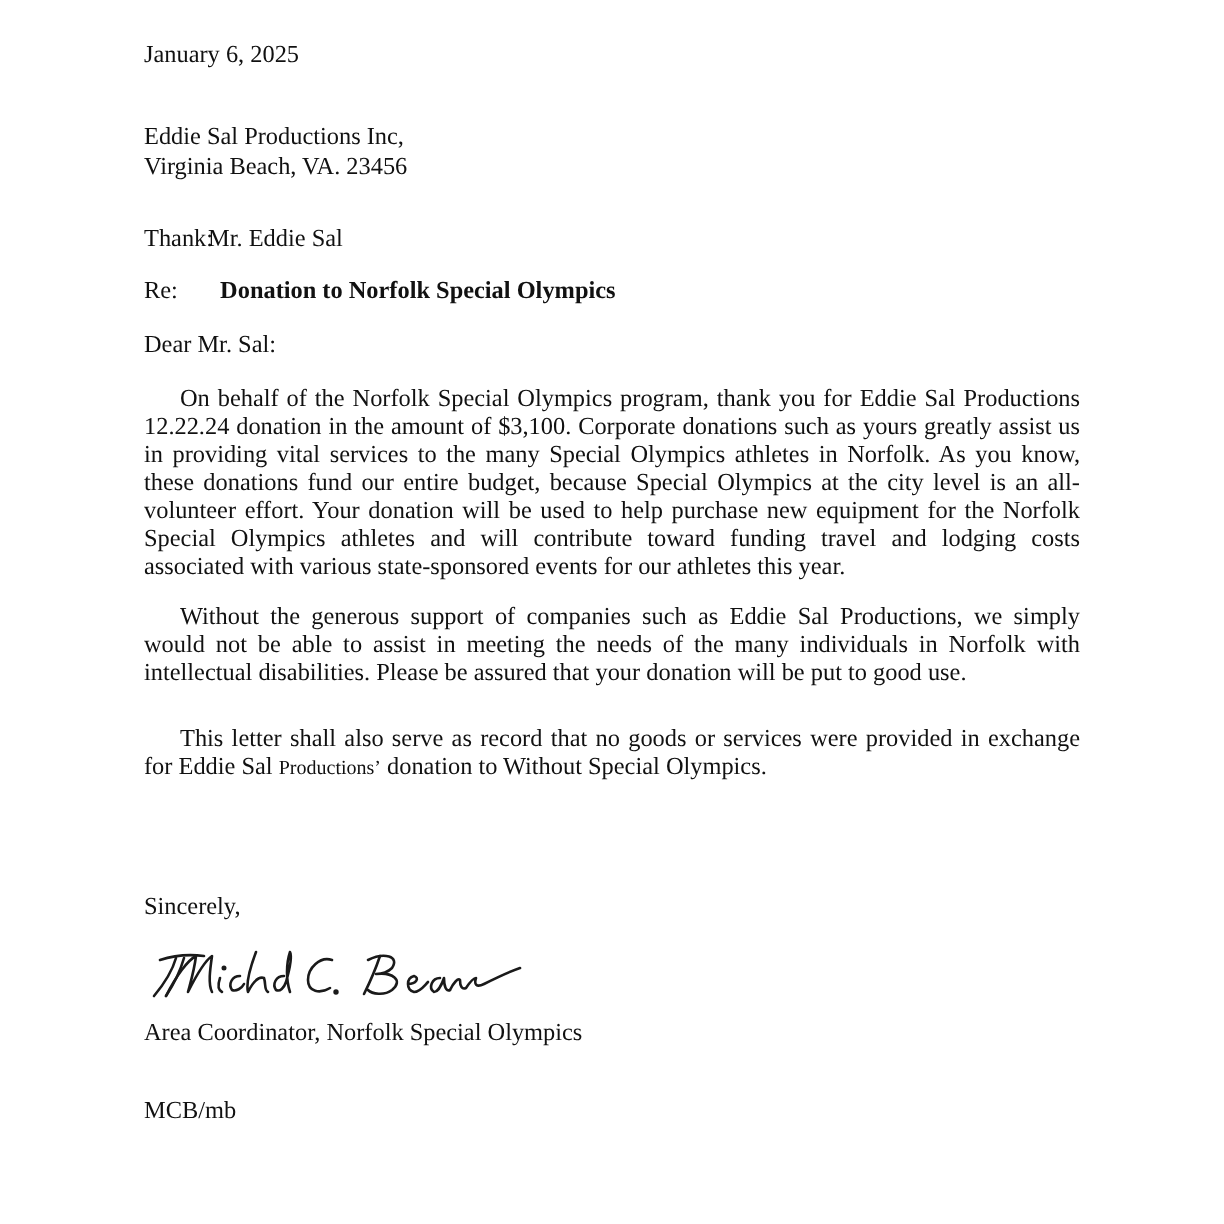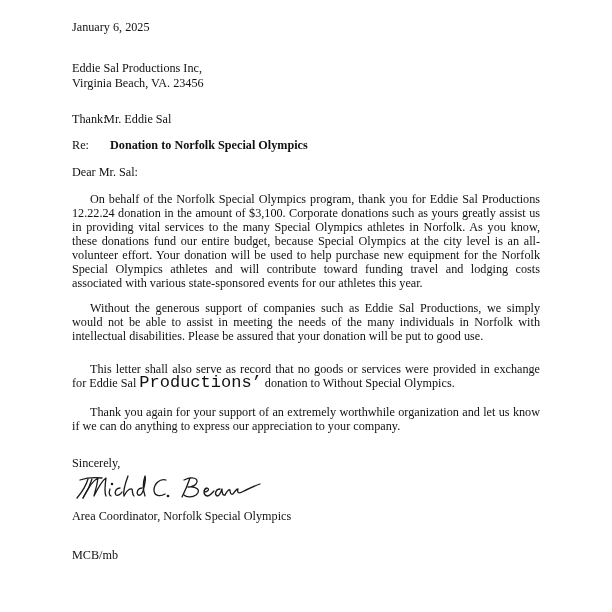--- a/index.html
+++ b/index.html
@@ -10,21 +10,21 @@
     line-height: 14px;
   }
   .blk { position: absolute; left: 72px; width: 468px; }
   .line { display: block; white-space: nowrap; }
   .just { text-align: justify; text-align-last: left; }
   .just p { margin: 0; text-indent: 18px; }
   .re-label { display: inline-block; width: 35px; }
   .re-subject { font-weight: bold; }
   .attn-label { display: inline-block; width: 29px; }
   .sig { position: absolute; left: 72px; top: 470px; width: 200px; height: 36px; }
-  .alt { font-family: Liberation Mono, monospace; font-size: 17px; }
+  .alt { font-family: Liberation Serif, serif; font-size: 10px; }
 </style>
 </head>
 <body>
 
 <div class="page">
 
   <div class="blk" style="top:20px">
     <span class="line">January 6, 2025</span>
   </div>
 
@@ -52,25 +52,22 @@
   </div>
 
   <div class="blk just" style="top:301px">
     <p>Without the generous support of companies such as Eddie Sal Productions, we simply would not be able to assist in meeting the needs of the many individuals in Norfolk with intellectual disabilities.  Please be assured that your donation will be put to good use.</p>
   </div>
 
   <div class="blk just" style="top:362px">
     <p><span>This letter shall also serve as record that no goods or services were provided in exchange for Eddie Sal </span><span class="alt">Productions’</span><span> donation to Without Special Olympics.</span></p>
   </div>
 
-  <div class="blk just" style="top:405px">
-    <p>Thank you again for your support of an extremely worthwhile organization and let us know if we can do anything to express our appreciation to your company.</p>
-  </div>
 
-  <div class="blk" style="top:456px">
+  <div class="blk" style="top:446px">
     <span class="line">Sincerely,</span>
   </div>
 
   <svg class="sig" viewBox="0 0 200 36" aria-label="Michael C. Beaver signature">
     <g fill="none" stroke="#1a1a1a" stroke-width="1.3" stroke-linecap="round" stroke-linejoin="round">
       <path d="M8,10 C14,8 22,7 30,8"></path>
       <path d="M16,9 C14,16 10,22 5,28"></path>
       <path d="M20,9 C18,16 15,22 11,28"></path>
       <path d="M11,28 C16,18 22,10 26,8 C25,16 23,22 22,26 C26,18 31,10 34,8 C33,15 32,22 34,26"></path>
       <path d="M38,19 C37,22 37,25 39,26"></path>

